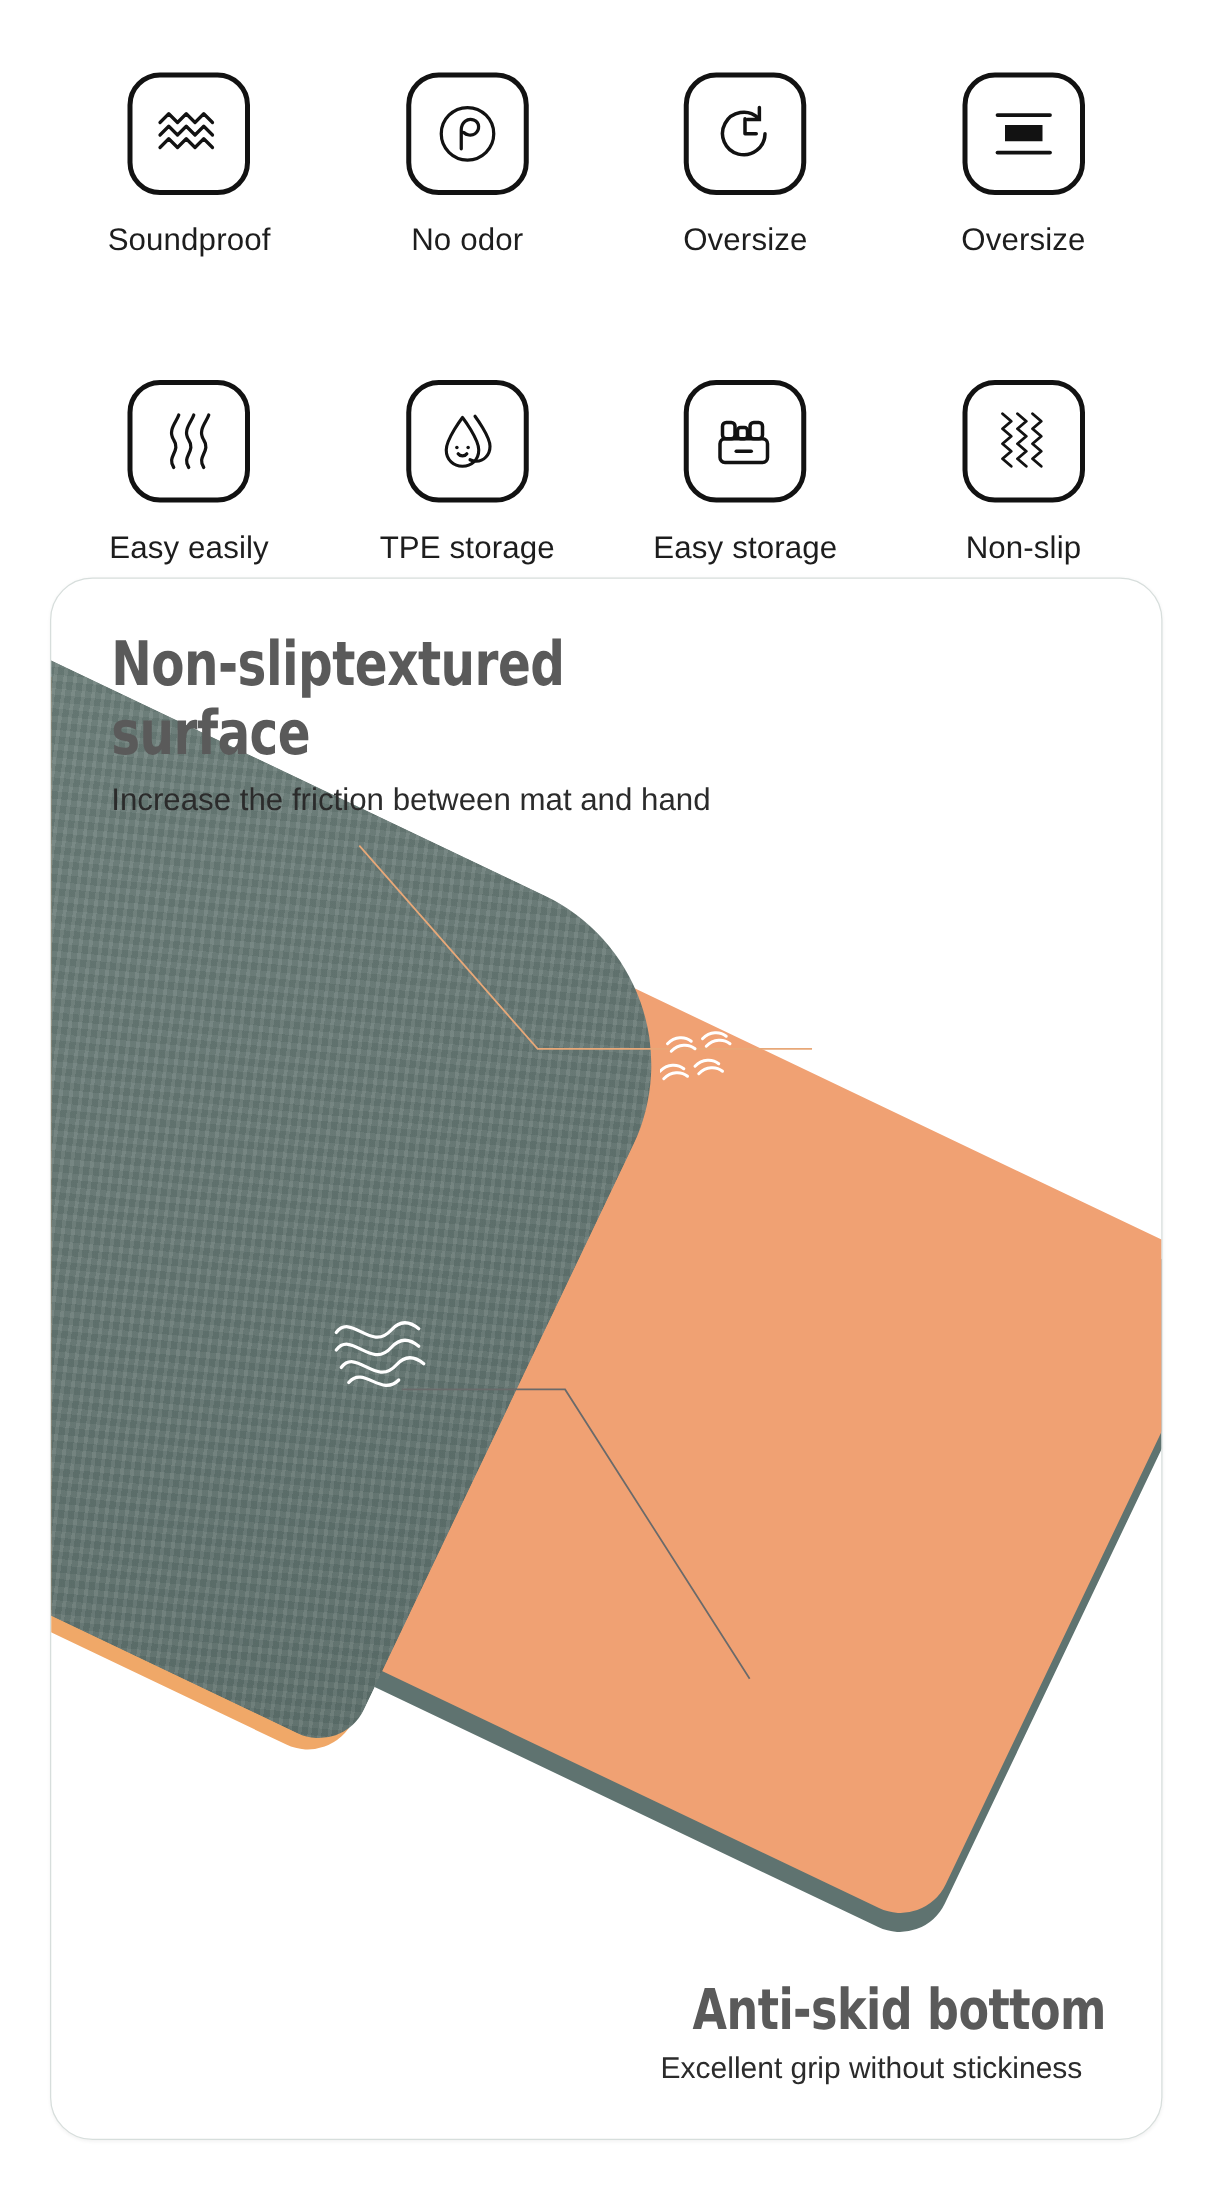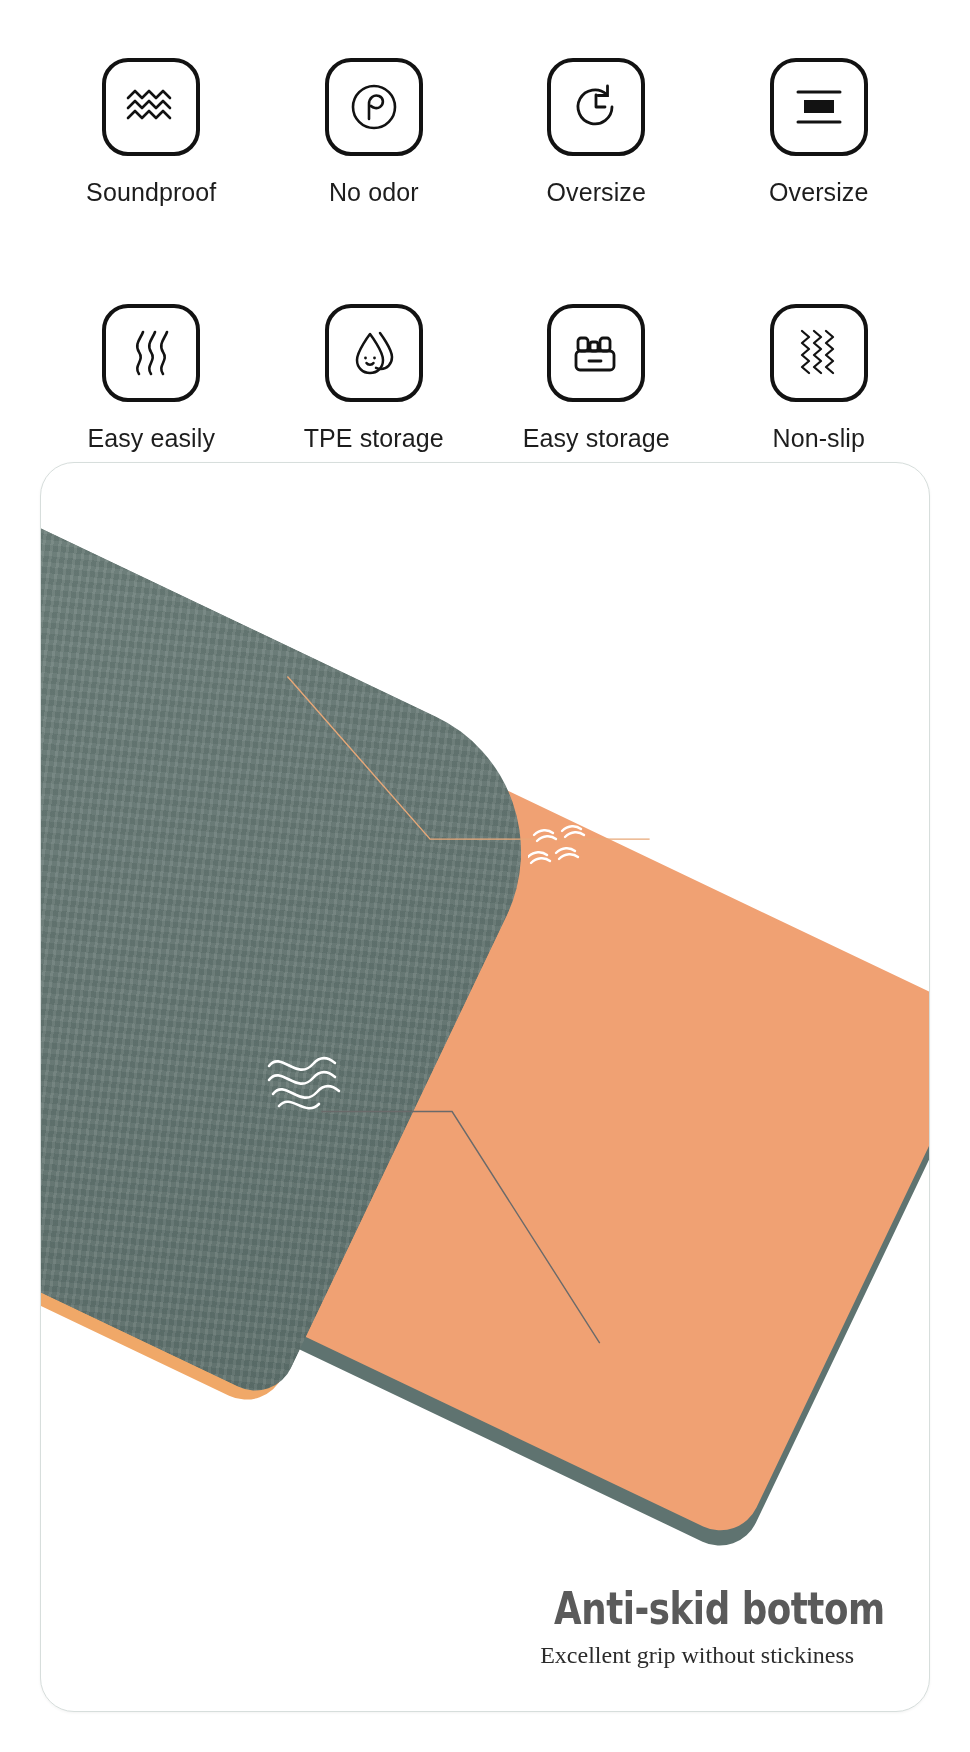--- a/index.html
+++ b/index.html
@@ -153,21 +153,20 @@
     text-align: center;
   }
   .headline-bottom .headline {
     transform-origin: right center;
     font-size: 45px;
   }
   .headline-bottom .subline {
     margin-top: 8px;
     font-size: 24px;
     color: #2b2b2b;
-    font-family: Liberation Serif, serif;
   }
 
   
   .callout-svg {
     position: absolute;
     inset: 0;
     z-index: 5;
     pointer-events: none;
   }
 
@@ -328,19 +327,24 @@
 
   <div class="wave-mark">
     <svg width="86" height="76" viewBox="0 0 86 76" fill="none" stroke="#ffffff" stroke-width="2.6" stroke-linecap="round">
       <path d="M6 20 C18 4 34 36 50 18 C58 9 66 12 72 17"></path>
       <path d="M6 34 C18 18 34 50 50 32 C58 23 66 26 72 31"></path>
       <path d="M10 48 C22 32 38 64 54 46 C62 37 70 40 76 45"></path>
       <path d="M16 60 C28 46 42 72 56 58"></path>
     </svg>
   </div>
 
+  <div class="headline-top">
+    <div class="headline">Non-sliptextured</div>
+    <div class="headline">surface</div>
+    <div class="subline">Increase the friction between mat and hand</div>
+  </div>
 
   <div class="headline-bottom">
     <div class="headline">Anti-skid bottom</div>
     <div class="subline">Excellent grip without stickiness</div>
   </div>
 
 </div>
 
 </body></html>

